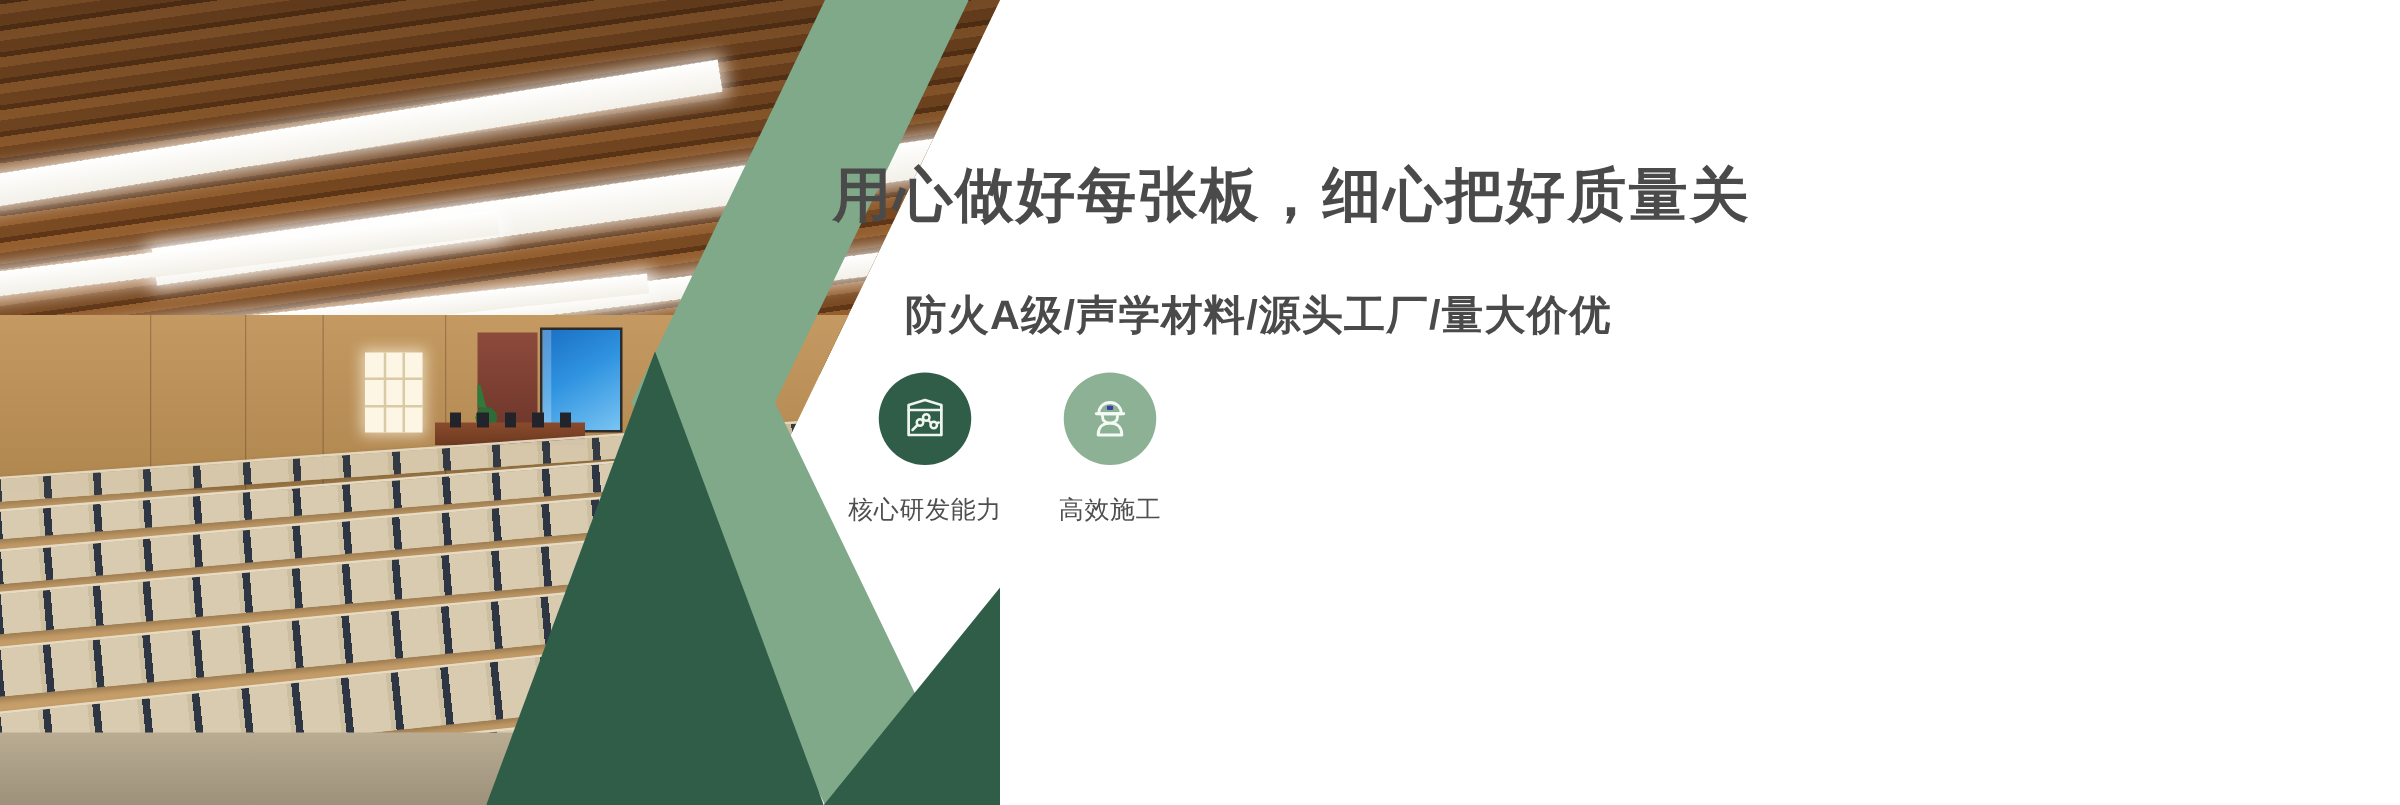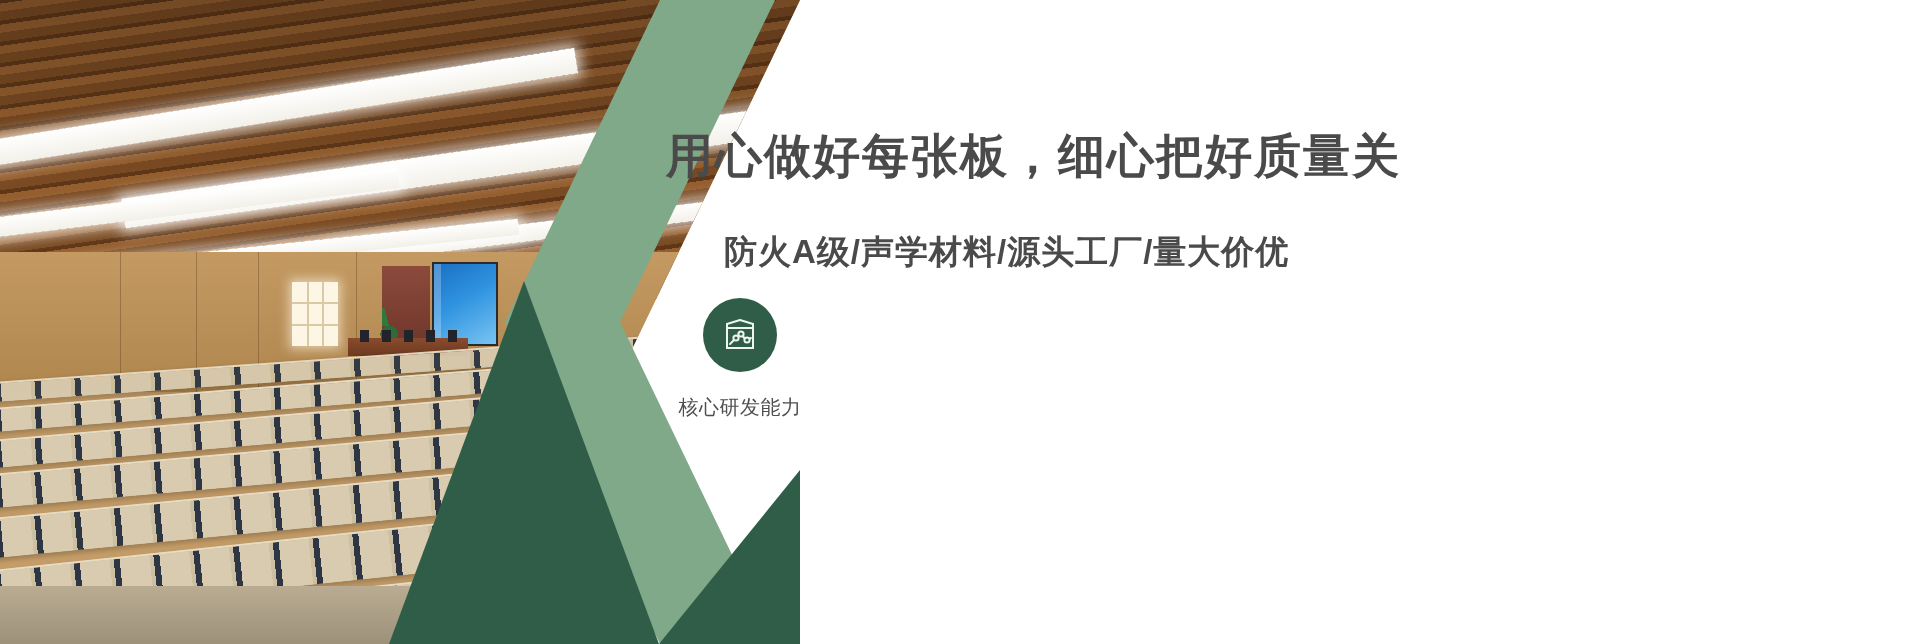--- a/index.html
+++ b/index.html
@@ -242,16 +242,30 @@
               <circle cx="21" cy="19" r="2.6" fill="#2f5d48"></circle>
               <circle cx="27" cy="25" r="2.6" fill="#2f5d48"></circle>
             </svg>
           </span>
         </div>
         <div class="f-label">核心研发能力</div>
       </div>
 
 
 
+      <div class="feature">
+        <div class="circle c4">
+          <span>
+            <svg width="40" height="40" viewBox="0 0 40 40" fill="none" stroke="#f4faf4" stroke-width="2.3" stroke-linecap="round" stroke-linejoin="round">
+              <path d="M11 16 C11 10.5 15 7 20 7 C25 7 29 10.5 29 16 Z"></path>
+              <path d="M9 16 L31 16"></path>
+              <rect x="17.5" y="9.5" width="5" height="3.4" rx="0.8" fill="#3b3fa0" stroke="none"></rect>
+              <path d="M14 18 C14 22 16.5 23.5 20 23.5 C23.5 23.5 26 22 26 18"></path>
+              <path d="M20 23.5 C13 23.5 10.5 28 10.5 33 L29.5 33 C29.5 28 27 23.5 20 23.5 Z"></path>
+            </svg>
+          </span>
+        </div>
+        <div class="f-label">高效施工</div>
+      </div>
 
     </div>
   </div>
 </div>
 
 </body></html>

